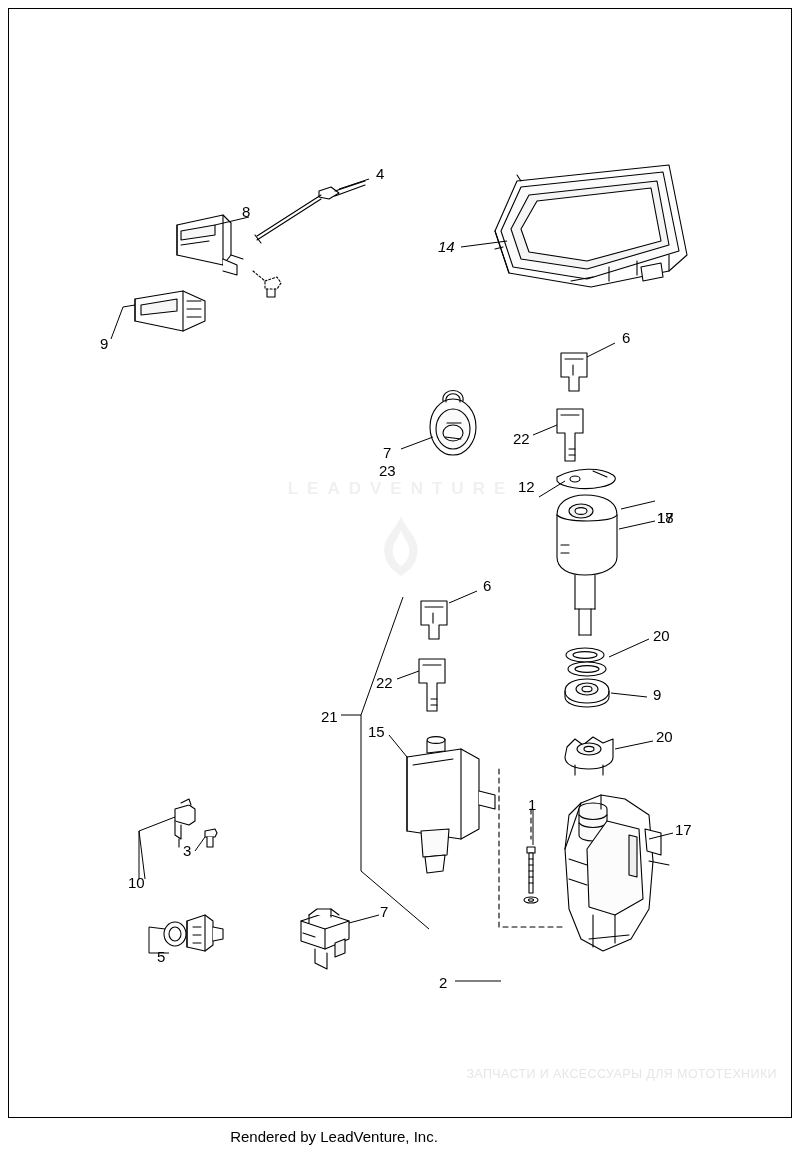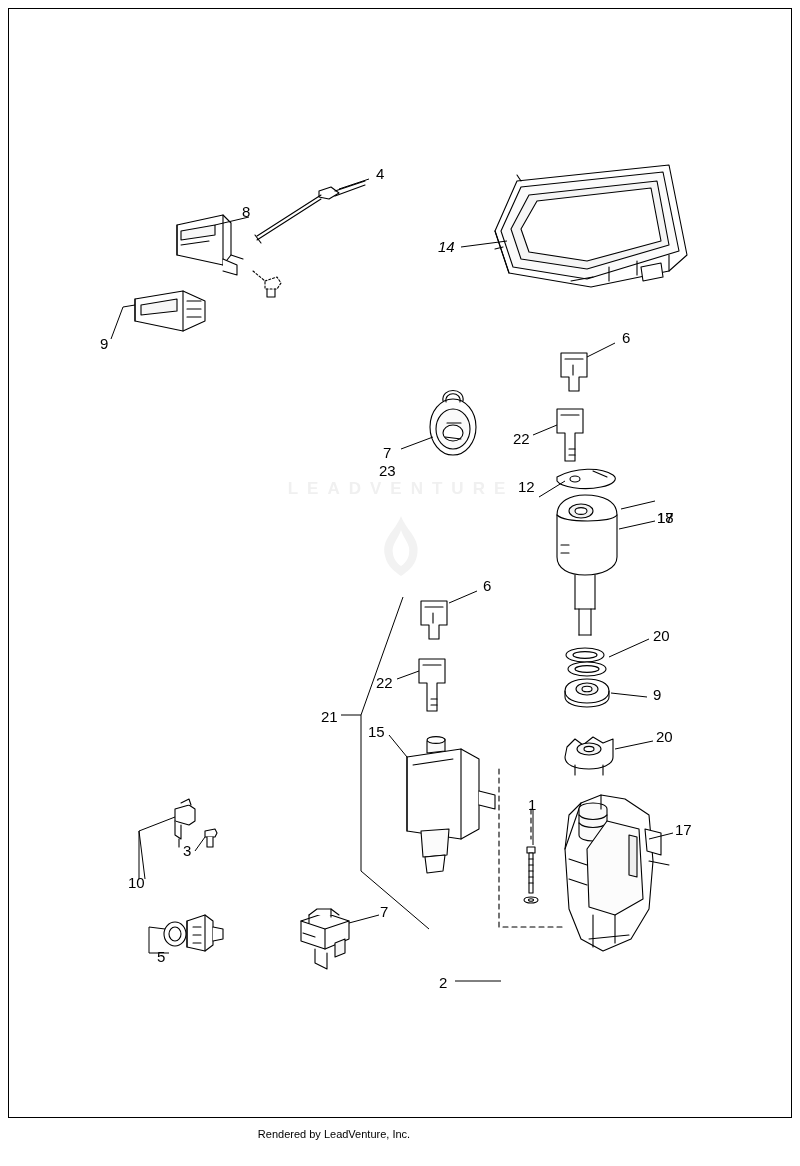--- a/index.html
+++ b/index.html
@@ -87,21 +87,21 @@
     letter-spacing: 1px;
     font-family: "Liberation Sans", sans-serif;
     white-space: nowrap;
   }
   #rendered-by {
     position: absolute;
     left: 0;
     top: 1128px;
     width: 668px;
     text-align: center;
-    font-size: 11px;
+    font-size: 15px;
     color: #000000;
     font-family: "Liberation Sans", sans-serif;
   }
 </style>
 </head>
 <body>
 
 <div id="page">
 
   <div id="diagram-frame">
@@ -375,18 +375,19 @@
     <div class="callout" style="left:666px; top:813px;">17</div>
     <div class="callout" style="left:648px; top:501px;">17</div>
     <div class="callout" style="left:648px; top:501px;">18</div>
     <div class="callout" style="left:644px; top:619px;">20</div>
     <div class="callout" style="left:647px; top:720px;">20</div>
     <div class="callout" style="left:312px; top:700px;">21</div>
     <div class="callout" style="left:504px; top:422px;">22</div>
     <div class="callout" style="left:367px; top:666px;">22</div>
     <div class="callout" style="left:370px; top:454px;">23</div>
 
+    <div id="footer-ru">ЗАПЧАСТИ И АКСЕССУАРЫ ДЛЯ МОТОТЕХНИКИ</div>
 
   </div>
 
   <div id="rendered-by">Rendered by LeadVenture, Inc.</div>
 
 </div>
 
 </body></html>

